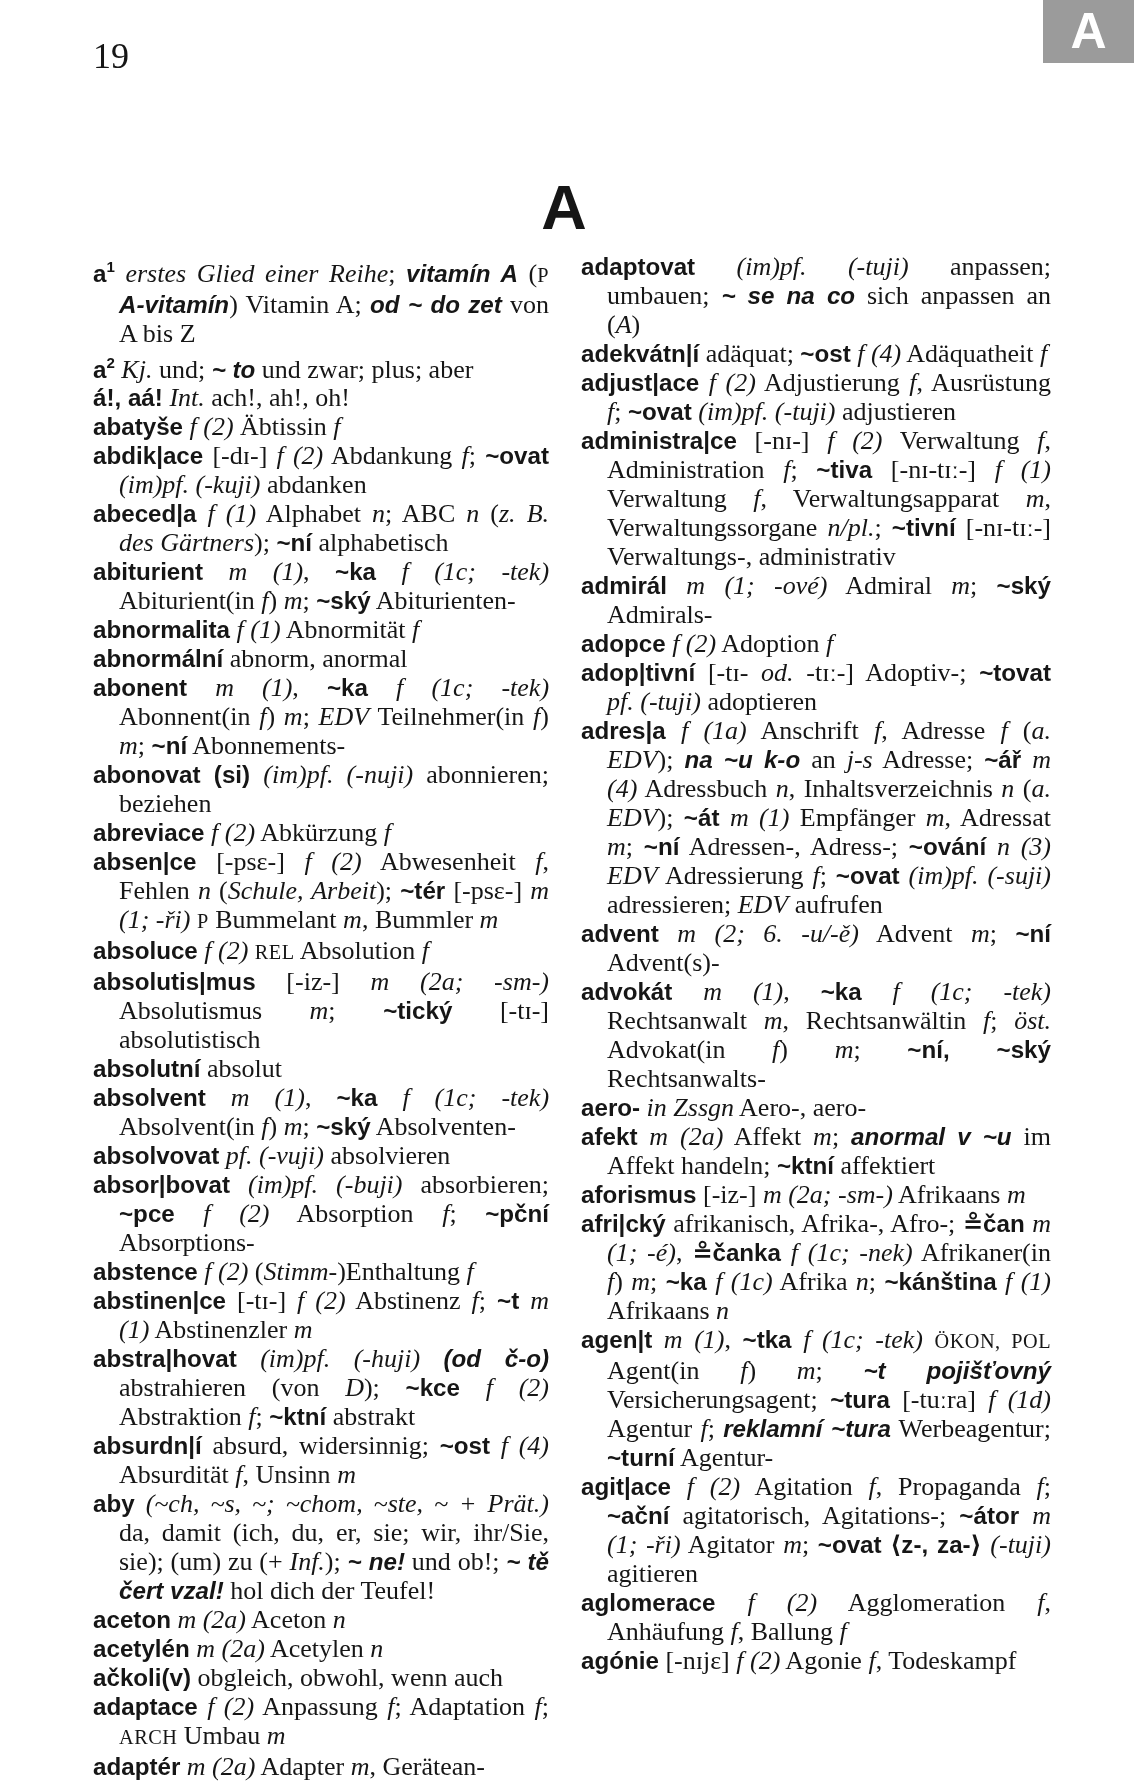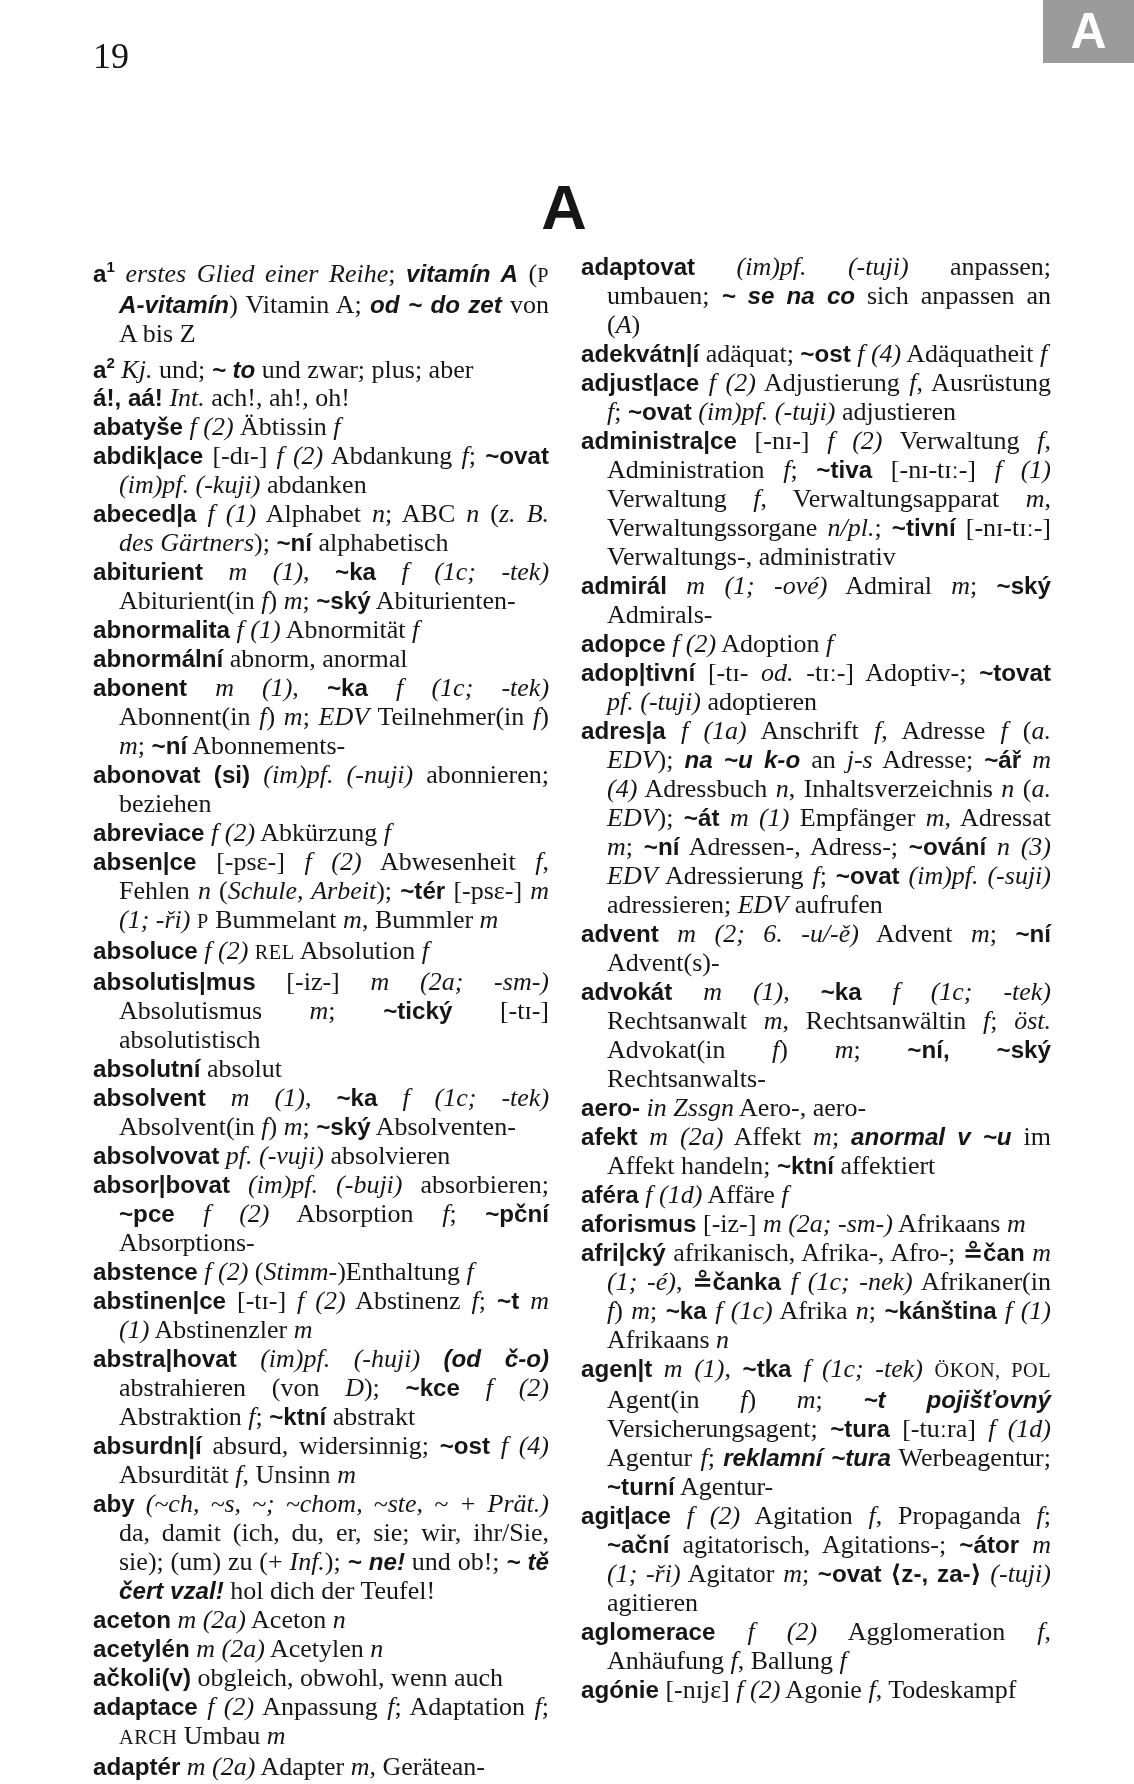--- a/index.html
+++ b/index.html
@@ -106,21 +106,20 @@
         <p class="entry"><span class="s-b">adjust|ace</span><span class="s-n"> </span><span class="s-i">f (2)</span><span class="s-n"> Adjustierung </span><span class="s-i">f</span><span class="s-n">, Ausrüstung </span><span class="s-i">f</span><span class="s-n">; </span><span class="s-b">~ovat</span><span class="s-n"> </span><span class="s-i">(im)pf. (-tuji)</span><span class="s-n"> adjustieren</span></p>
         <p class="entry"><span class="s-b">administra|ce</span><span class="s-n"> [-nɪ-] </span><span class="s-i">f (2)</span><span class="s-n"> Verwaltung </span><span class="s-i">f</span><span class="s-n">, Administration </span><span class="s-i">f</span><span class="s-n">; </span><span class="s-b">~tiva</span><span class="s-n"> [-nɪ-tɪː-] </span><span class="s-i">f (1)</span><span class="s-n"> Verwaltung </span><span class="s-i">f</span><span class="s-n">, Verwaltungsapparat </span><span class="s-i">m</span><span class="s-n">, Verwaltungssorgane </span><span class="s-i">n/pl.</span><span class="s-n">; </span><span class="s-b">~tivní</span><span class="s-n"> [-nɪ-tɪː-] Verwaltungs-, administrativ</span></p>
         <p class="entry"><span class="s-b">admirál</span><span class="s-n"> </span><span class="s-i">m (1; -ové)</span><span class="s-n"> Admiral </span><span class="s-i">m</span><span class="s-n">; </span><span class="s-b">~ský</span><span class="s-n"> Admirals-</span></p>
         <p class="entry"><span class="s-b">adopce</span><span class="s-n"> </span><span class="s-i">f (2)</span><span class="s-n"> Adoption </span><span class="s-i">f</span></p>
         <p class="entry"><span class="s-b">adop|tivní</span><span class="s-n"> [-tɪ- </span><span class="s-i">od.</span><span class="s-n"> -tɪː-] Adoptiv-; </span><span class="s-b">~tovat</span><span class="s-n"> </span><span class="s-i">pf. (-tuji)</span><span class="s-n"> adoptieren</span></p>
         <p class="entry"><span class="s-b">adres|a</span><span class="s-n"> </span><span class="s-i">f (1a)</span><span class="s-n"> Anschrift </span><span class="s-i">f</span><span class="s-n">, Adresse </span><span class="s-i">f</span><span class="s-n"> (</span><span class="s-i">a. EDV</span><span class="s-n">); </span><span class="s-bi">na ~u k-o</span><span class="s-n"> an </span><span class="s-i">j-s</span><span class="s-n"> Adresse; </span><span class="s-b">~ář</span><span class="s-n"> </span><span class="s-i">m (4)</span><span class="s-n"> Adressbuch </span><span class="s-i">n</span><span class="s-n">, Inhaltsverzeichnis </span><span class="s-i">n</span><span class="s-n"> (</span><span class="s-i">a. EDV</span><span class="s-n">); </span><span class="s-b">~át</span><span class="s-n"> </span><span class="s-i">m (1)</span><span class="s-n"> Empfänger </span><span class="s-i">m</span><span class="s-n">, Adressat </span><span class="s-i">m</span><span class="s-n">; </span><span class="s-b">~ní</span><span class="s-n"> Adressen-, Adress-; </span><span class="s-b">~ování</span><span class="s-n"> </span><span class="s-i">n (3)</span><span class="s-n"> </span><span class="s-i">EDV</span><span class="s-n"> Adressierung </span><span class="s-i">f</span><span class="s-n">; </span><span class="s-b">~ovat</span><span class="s-n"> </span><span class="s-i">(im)pf. (-suji)</span><span class="s-n"> adressieren; </span><span class="s-i">EDV</span><span class="s-n"> aufrufen</span></p>
         <p class="entry"><span class="s-b">advent</span><span class="s-n"> </span><span class="s-i">m (2; 6. -u/-ě)</span><span class="s-n"> Advent </span><span class="s-i">m</span><span class="s-n">; </span><span class="s-b">~ní</span><span class="s-n"> Advent(s)-</span></p>
         <p class="entry"><span class="s-b">advokát</span><span class="s-n"> </span><span class="s-i">m (1)</span><span class="s-n">, </span><span class="s-b">~ka</span><span class="s-n"> </span><span class="s-i">f (1c; -tek)</span><span class="s-n"> Rechtsanwalt </span><span class="s-i">m</span><span class="s-n">, Rechtsanwältin </span><span class="s-i">f</span><span class="s-n">; </span><span class="s-i">öst.</span><span class="s-n"> Advokat(in </span><span class="s-i">f</span><span class="s-n">) </span><span class="s-i">m</span><span class="s-n">; </span><span class="s-b">~ní, ~ský</span><span class="s-n"> Rechtsanwalts-</span></p>
         <p class="entry"><span class="s-b">aero-</span><span class="s-n"> </span><span class="s-i">in Zssgn</span><span class="s-n"> Aero-, aero-</span></p>
         <p class="entry"><span class="s-b">afekt</span><span class="s-n"> </span><span class="s-i">m (2a)</span><span class="s-n"> Affekt </span><span class="s-i">m</span><span class="s-n">; </span><span class="s-bi">anormal v ~u</span><span class="s-n"> im Affekt handeln; </span><span class="s-b">~ktní</span><span class="s-n"> affektiert</span></p>
-        <p class="entry"><span class="s-b">aféra</span><span class="s-n"> </span><span class="s-i">f (1d)</span><span class="s-n"> Affäre </span><span class="s-i">f</span></p>
         <p class="entry"><span class="s-b">aforismus</span><span class="s-n"> [-iz-] </span><span class="s-i">m (2a; -sm-)</span><span class="s-n"> Afrikaans </span><span class="s-i">m</span></p>
         <p class="entry"><span class="s-b">afri|cký</span><span class="s-n"> afrikanisch, Afrika-, Afro-; </span><span class="s-b">≗čan</span><span class="s-n"> </span><span class="s-i">m (1; -é)</span><span class="s-n">, </span><span class="s-b">≗čanka</span><span class="s-n"> </span><span class="s-i">f (1c; -nek)</span><span class="s-n"> Afrikaner(in </span><span class="s-i">f</span><span class="s-n">) </span><span class="s-i">m</span><span class="s-n">; </span><span class="s-b">~ka</span><span class="s-n"> </span><span class="s-i">f (1c)</span><span class="s-n"> Afrika </span><span class="s-i">n</span><span class="s-n">; </span><span class="s-b">~kánština</span><span class="s-n"> </span><span class="s-i">f (1)</span><span class="s-n"> Afrikaans </span><span class="s-i">n</span></p>
         <p class="entry"><span class="s-b">agen|t</span><span class="s-n"> </span><span class="s-i">m (1)</span><span class="s-n">, </span><span class="s-b">~tka</span><span class="s-n"> </span><span class="s-i">f (1c; -tek)</span><span class="s-n"> </span><span class="s-sc">ÖKON, POL</span><span class="s-n"> Agent(in </span><span class="s-i">f</span><span class="s-n">) </span><span class="s-i">m</span><span class="s-n">; </span><span class="s-bi">~t pojišťovný</span><span class="s-n"> Versicherungsagent; </span><span class="s-b">~tura</span><span class="s-n"> [-tuːra] </span><span class="s-i">f (1d)</span><span class="s-n"> Agentur </span><span class="s-i">f</span><span class="s-n">; </span><span class="s-bi">reklamní ~tura</span><span class="s-n"> Werbeagentur; </span><span class="s-b">~turní</span><span class="s-n"> Agentur-</span></p>
         <p class="entry"><span class="s-b">agit|ace</span><span class="s-n"> </span><span class="s-i">f (2)</span><span class="s-n"> Agitation </span><span class="s-i">f</span><span class="s-n">, Propaganda </span><span class="s-i">f</span><span class="s-n">; </span><span class="s-b">~ační</span><span class="s-n"> agitatorisch, Agitations-; </span><span class="s-b">~átor</span><span class="s-n"> </span><span class="s-i">m (1; -ři)</span><span class="s-n"> Agitator </span><span class="s-i">m</span><span class="s-n">; </span><span class="s-b">~ovat</span><span class="s-n"> </span><span class="s-b">⟨z-, za-⟩</span><span class="s-n"> </span><span class="s-i">(-tuji)</span><span class="s-n"> agitieren</span></p>
         <p class="entry"><span class="s-b">aglomerace</span><span class="s-n"> </span><span class="s-i">f (2)</span><span class="s-n"> Agglomeration </span><span class="s-i">f</span><span class="s-n">, Anhäufung </span><span class="s-i">f</span><span class="s-n">, Ballung </span><span class="s-i">f</span></p>
         <p class="entry"><span class="s-b">agónie</span><span class="s-n"> [-nɪjɛ] </span><span class="s-i">f (2)</span><span class="s-n"> Agonie </span><span class="s-i">f</span><span class="s-n">, Todeskampf</span></p>
       </div>
   </div>
 
 </div>

